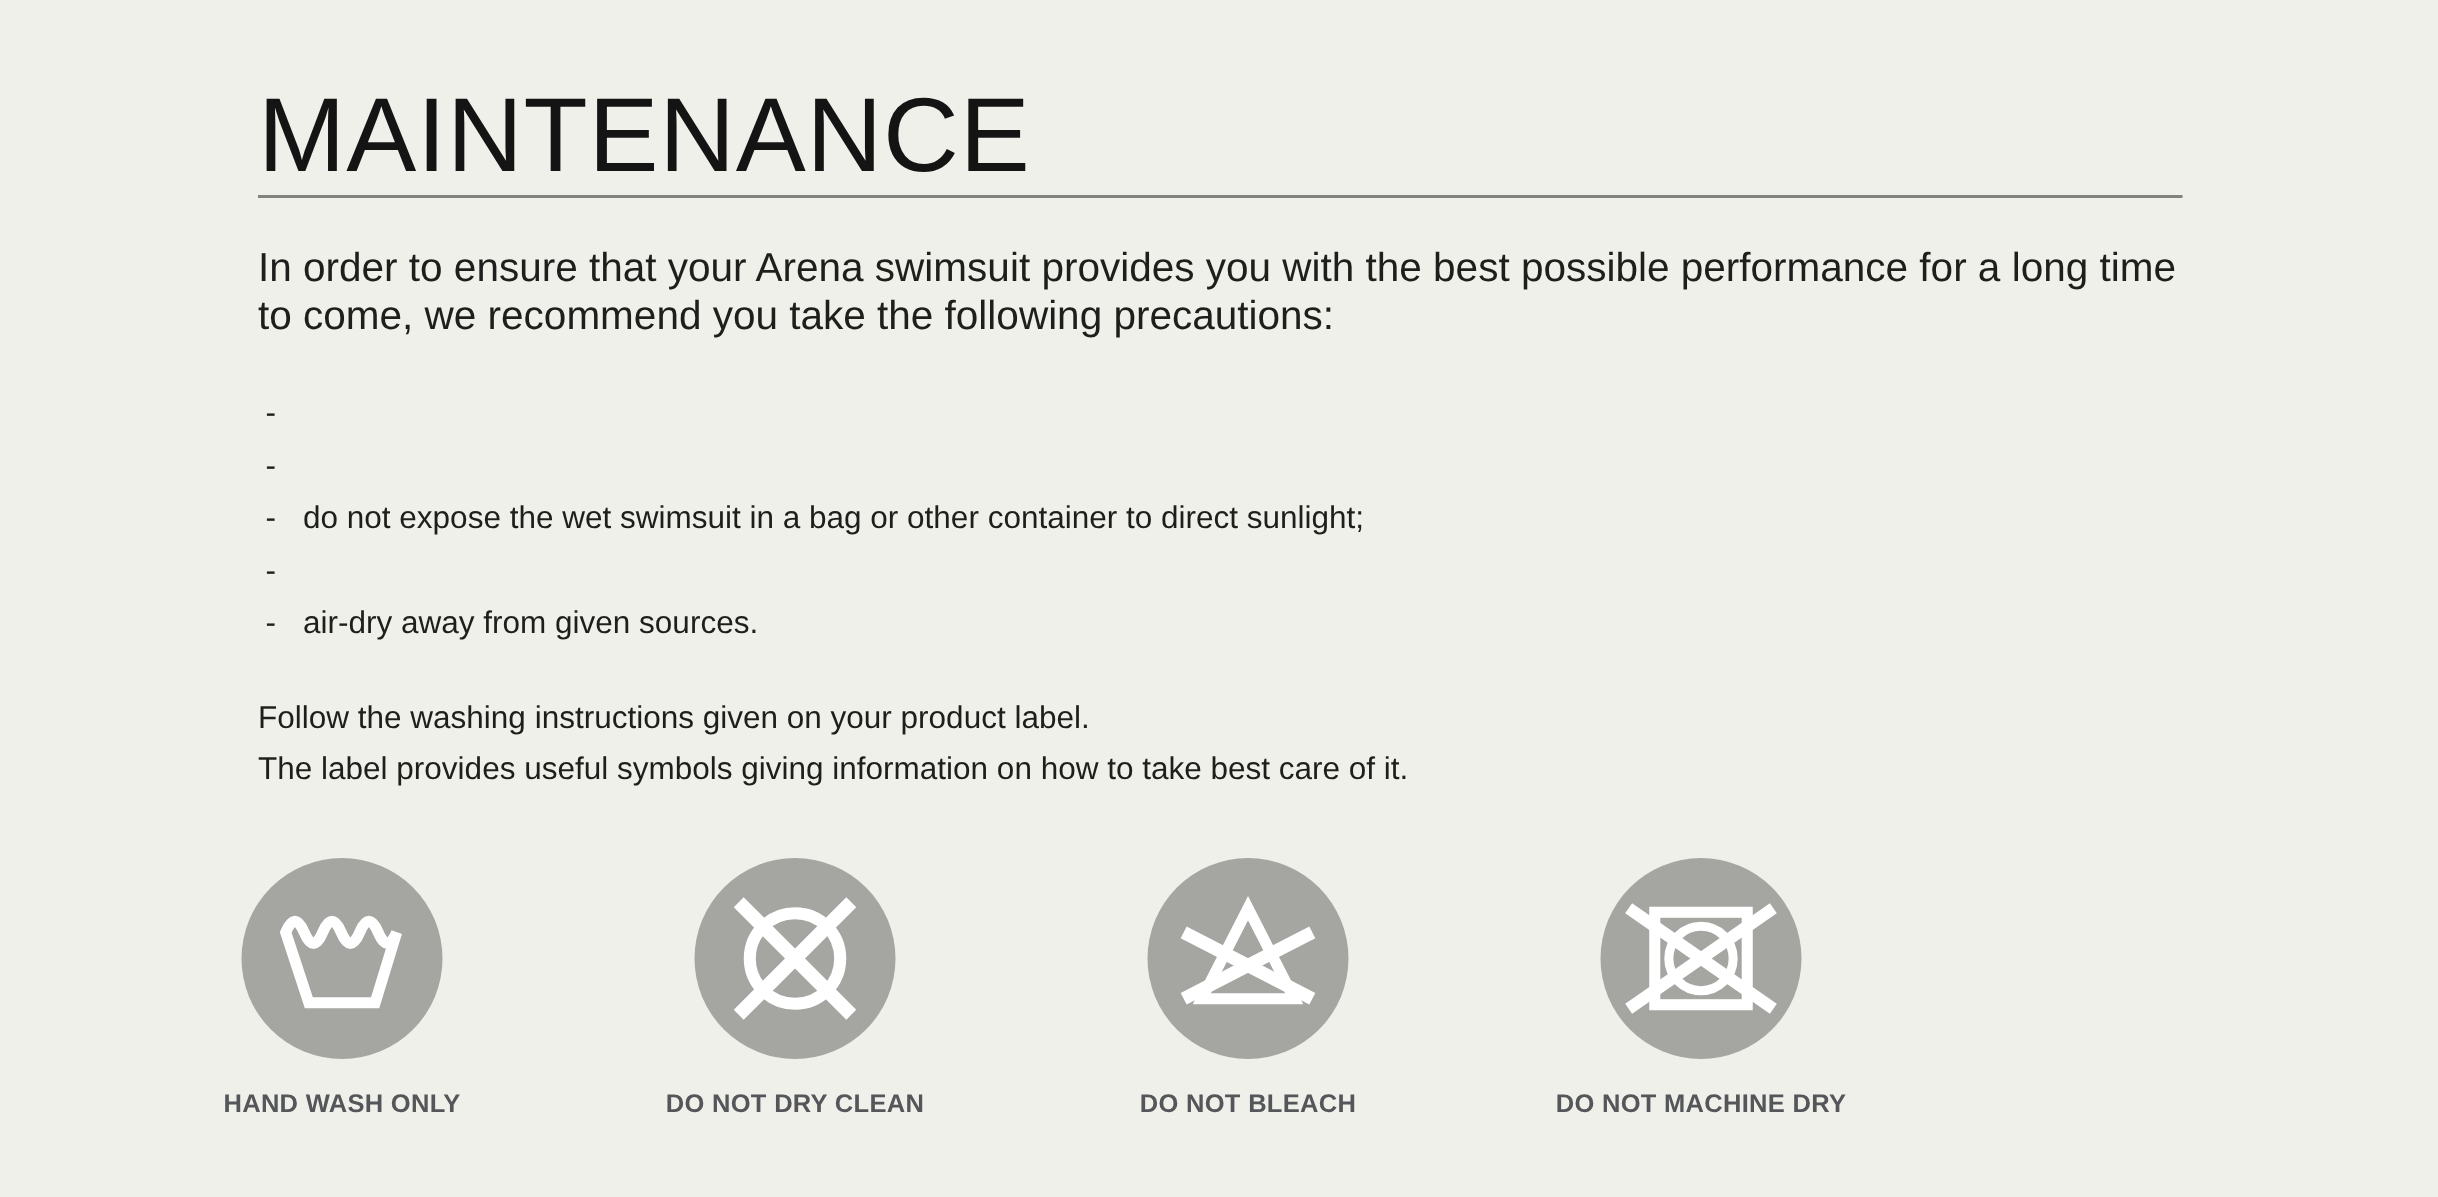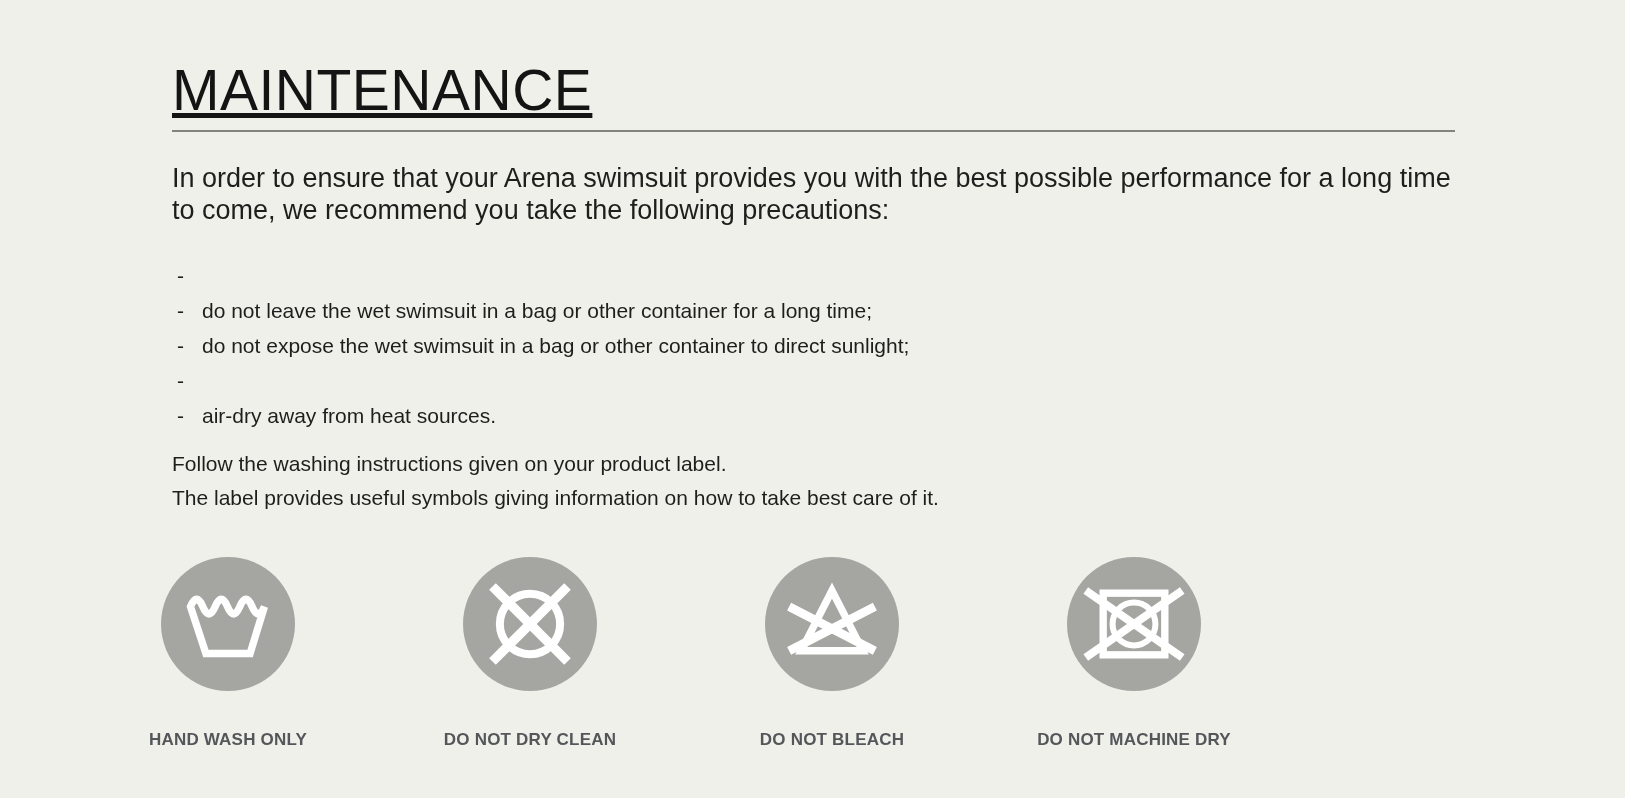--- a/index.html
+++ b/index.html
@@ -8,57 +8,55 @@
     background:#f0f0ea;
     font-family:"Liberation Sans","DejaVu Sans",sans-serif;
     color:#1e1e1c;
     position:relative;
     overflow:hidden;
   }
   .content { position:absolute; left:172px; top:0; width:1380px; }
 
   .title {
     margin:58px 0 0 0;
-    font-size:57px;
+    font-size:70px;
     font-weight:400;
     line-height:65px;
     color:#141414;
     letter-spacing:0.5px;
-    text-decoration:underline;
   }
   .rule {
     margin:7px 0 0 0;
     border:none;
     border-top:2px solid #83837b;
     width:1283px;
   }
 
   .intro { margin-top:30px; font-size:27px; line-height:32px; }
   .intro div { white-space:nowrap; }
 
   .list { margin-top:32px; font-size:21px; line-height:35px; }
   .list-item { display:flex; }
   .dash { width:25px; flex:none; padding-left:5px; }
   .item-text { white-space:nowrap; }
 
-  .note { margin-top:14px; font-size:21px; line-height:34px; }
+  .note { margin-top:29px; font-size:21px; line-height:34px; }
   .note div { white-space:nowrap; }
 
   .symbols {
     margin-top:42px;
     margin-left:-95px;
     display:flex;
     width:1510px;
   }
   .cell {
     width:302px;
     display:flex;
     flex-direction:column;
     align-items:center;
-    gap:19px;
   }
   .circle {
     width:134px; height:134px;
     border-radius:50%;
     background:#a5a5a2;
     display:flex; align-items:center; justify-content:center;
   }
   .circle svg { display:block; }
   .sym-label {
     margin-top:20px;
@@ -81,32 +79,31 @@
     <div>In order to ensure that your Arena swimsuit provides you with the best possible performance for a long time</div>
     <div>to come, we recommend you take the following precautions:</div>
   </div>
 
   <div class="list">
     <div class="list-item">
       <span class="dash">-</span>
     </div>
     <div class="list-item">
       <span class="dash">-</span>
-      <span class="item-text">do not leave the wet swimsuit in a bag or other container for a long time;</span>
     </div>
     <div class="list-item">
       <span class="dash">-</span>
       <span class="item-text">do not expose the wet swimsuit in a bag or other container to direct sunlight;</span>
     </div>
     <div class="list-item">
       <span class="dash">-</span>
     </div>
     <div class="list-item">
       <span class="dash">-</span>
-      <span class="item-text">air-dry away from heat sources.</span>
+      <span class="item-text">air-dry away from given sources.</span>
     </div>
   </div>
 
   <div class="note">
     <div>Follow the washing instructions given on your product label.</div>
     <div>The label provides useful symbols giving information on how to take best care of it.</div>
   </div>
 
   <div class="symbols">
 

